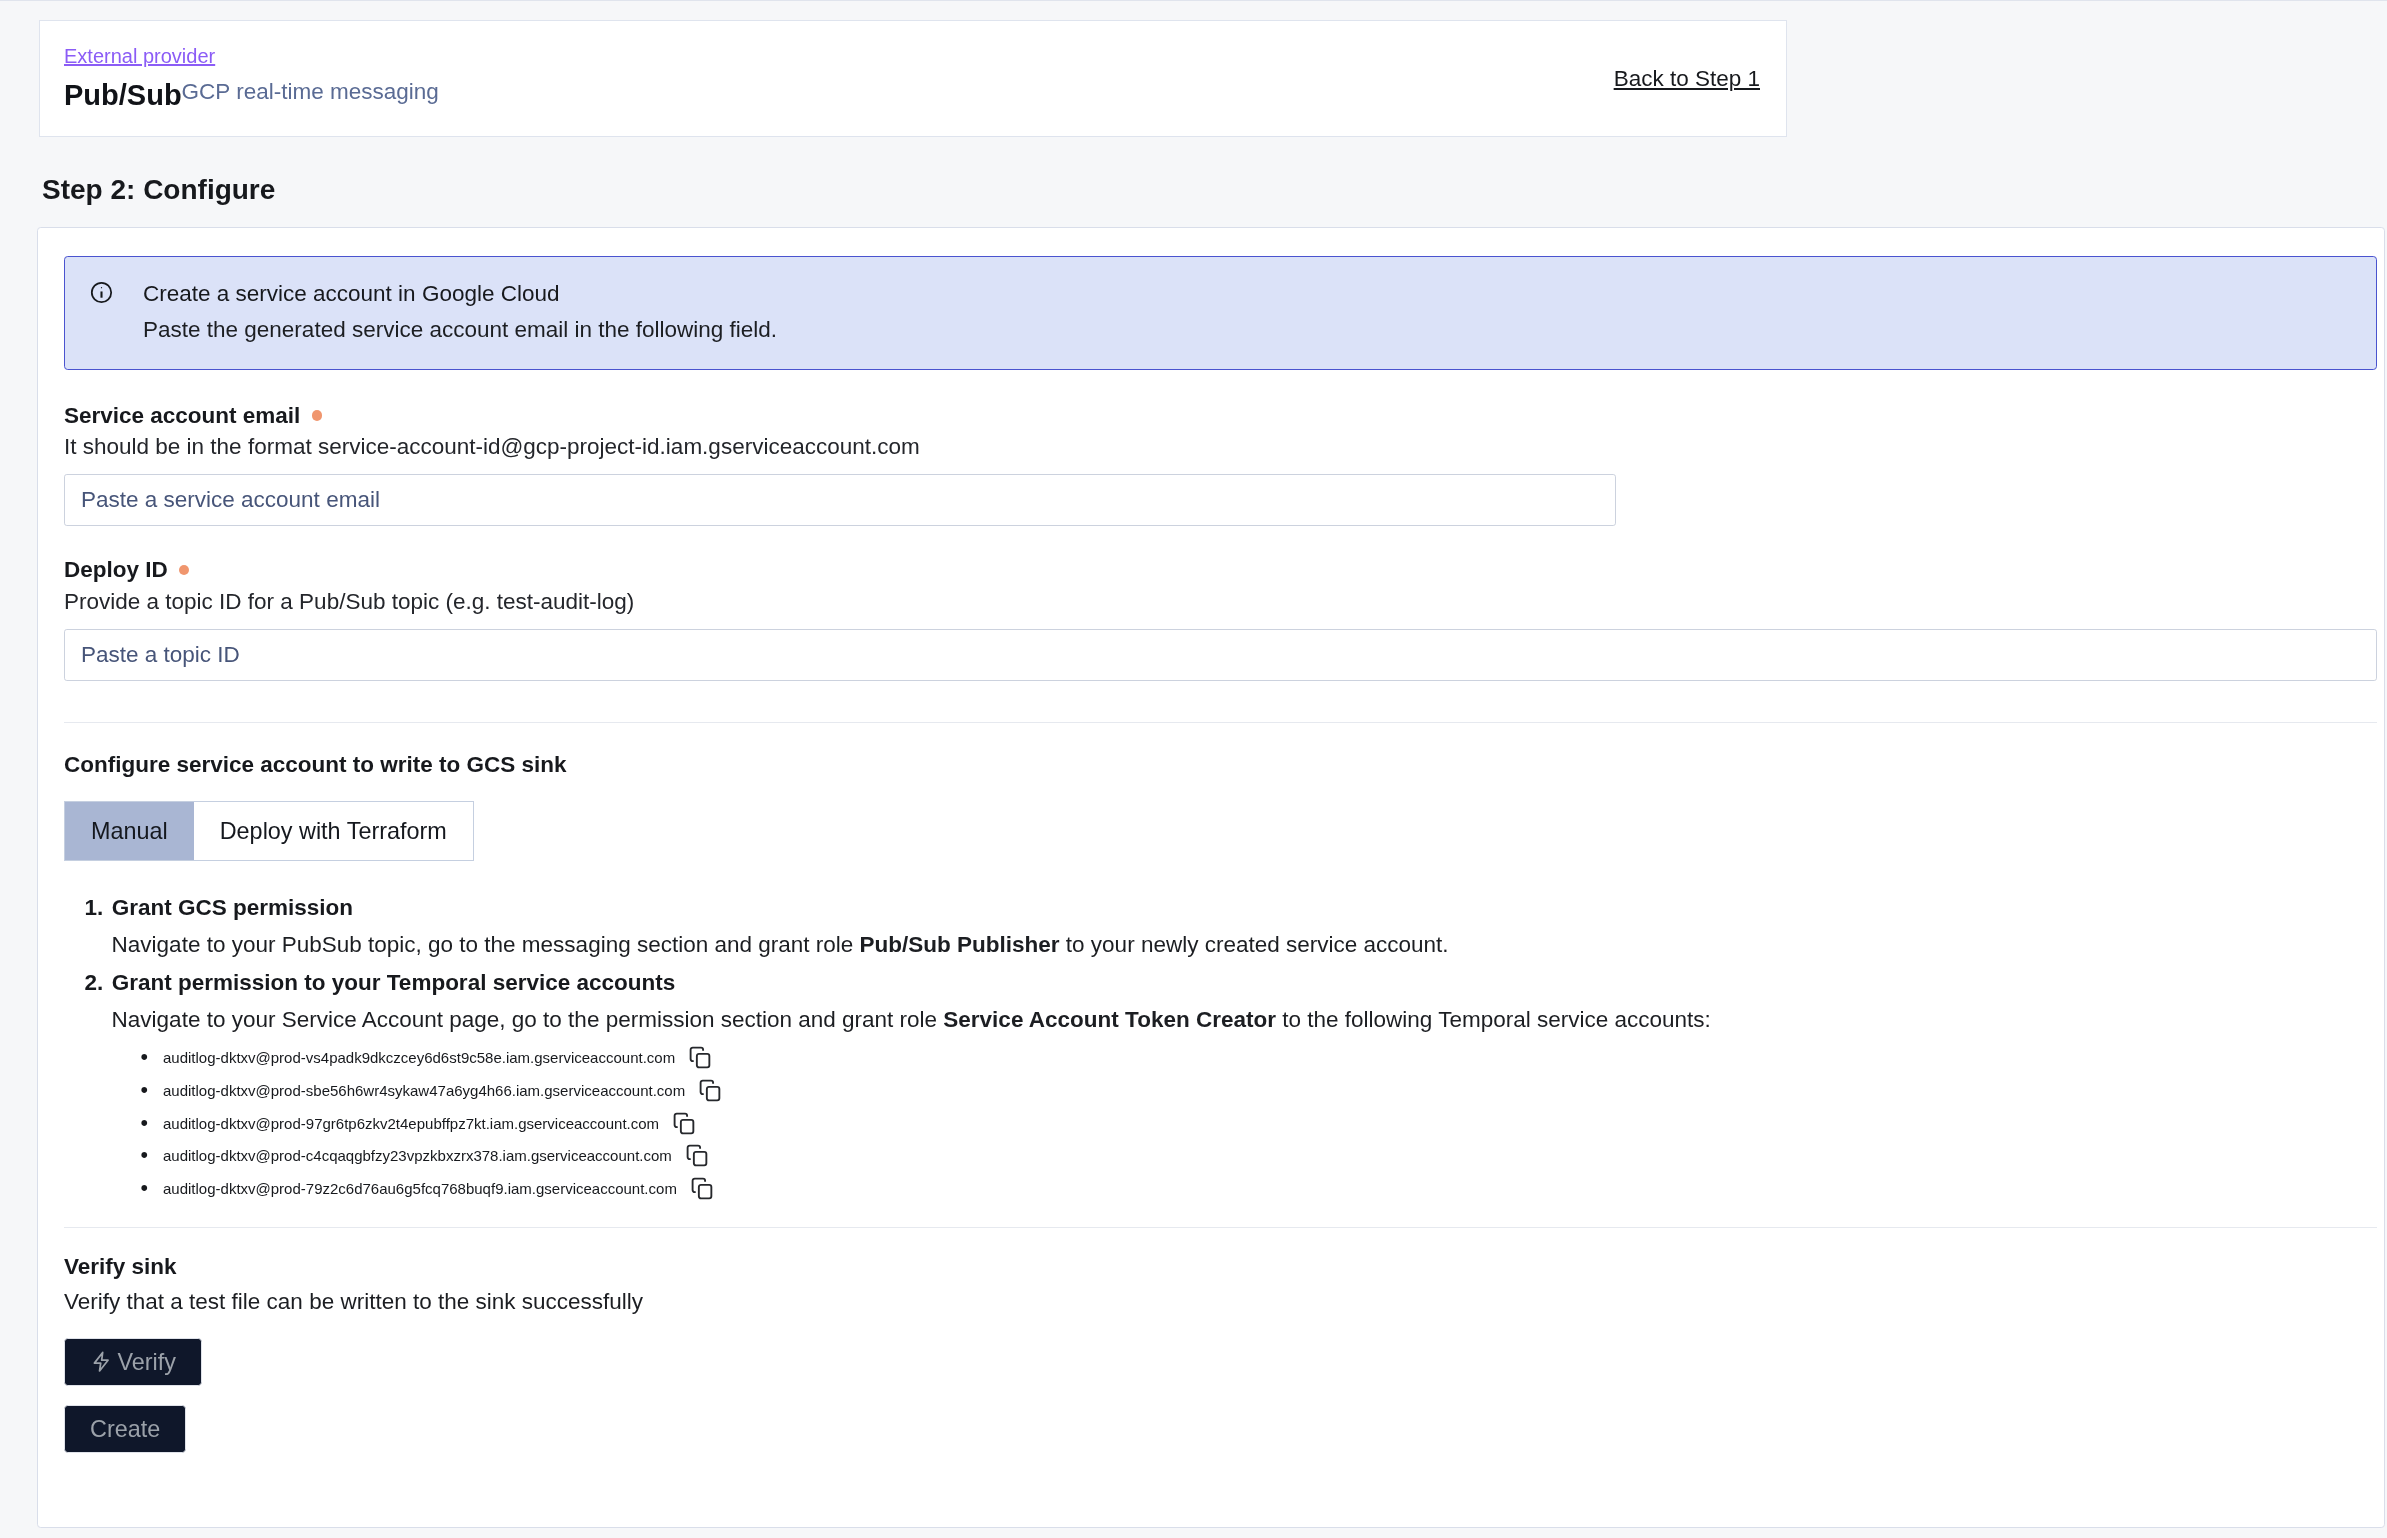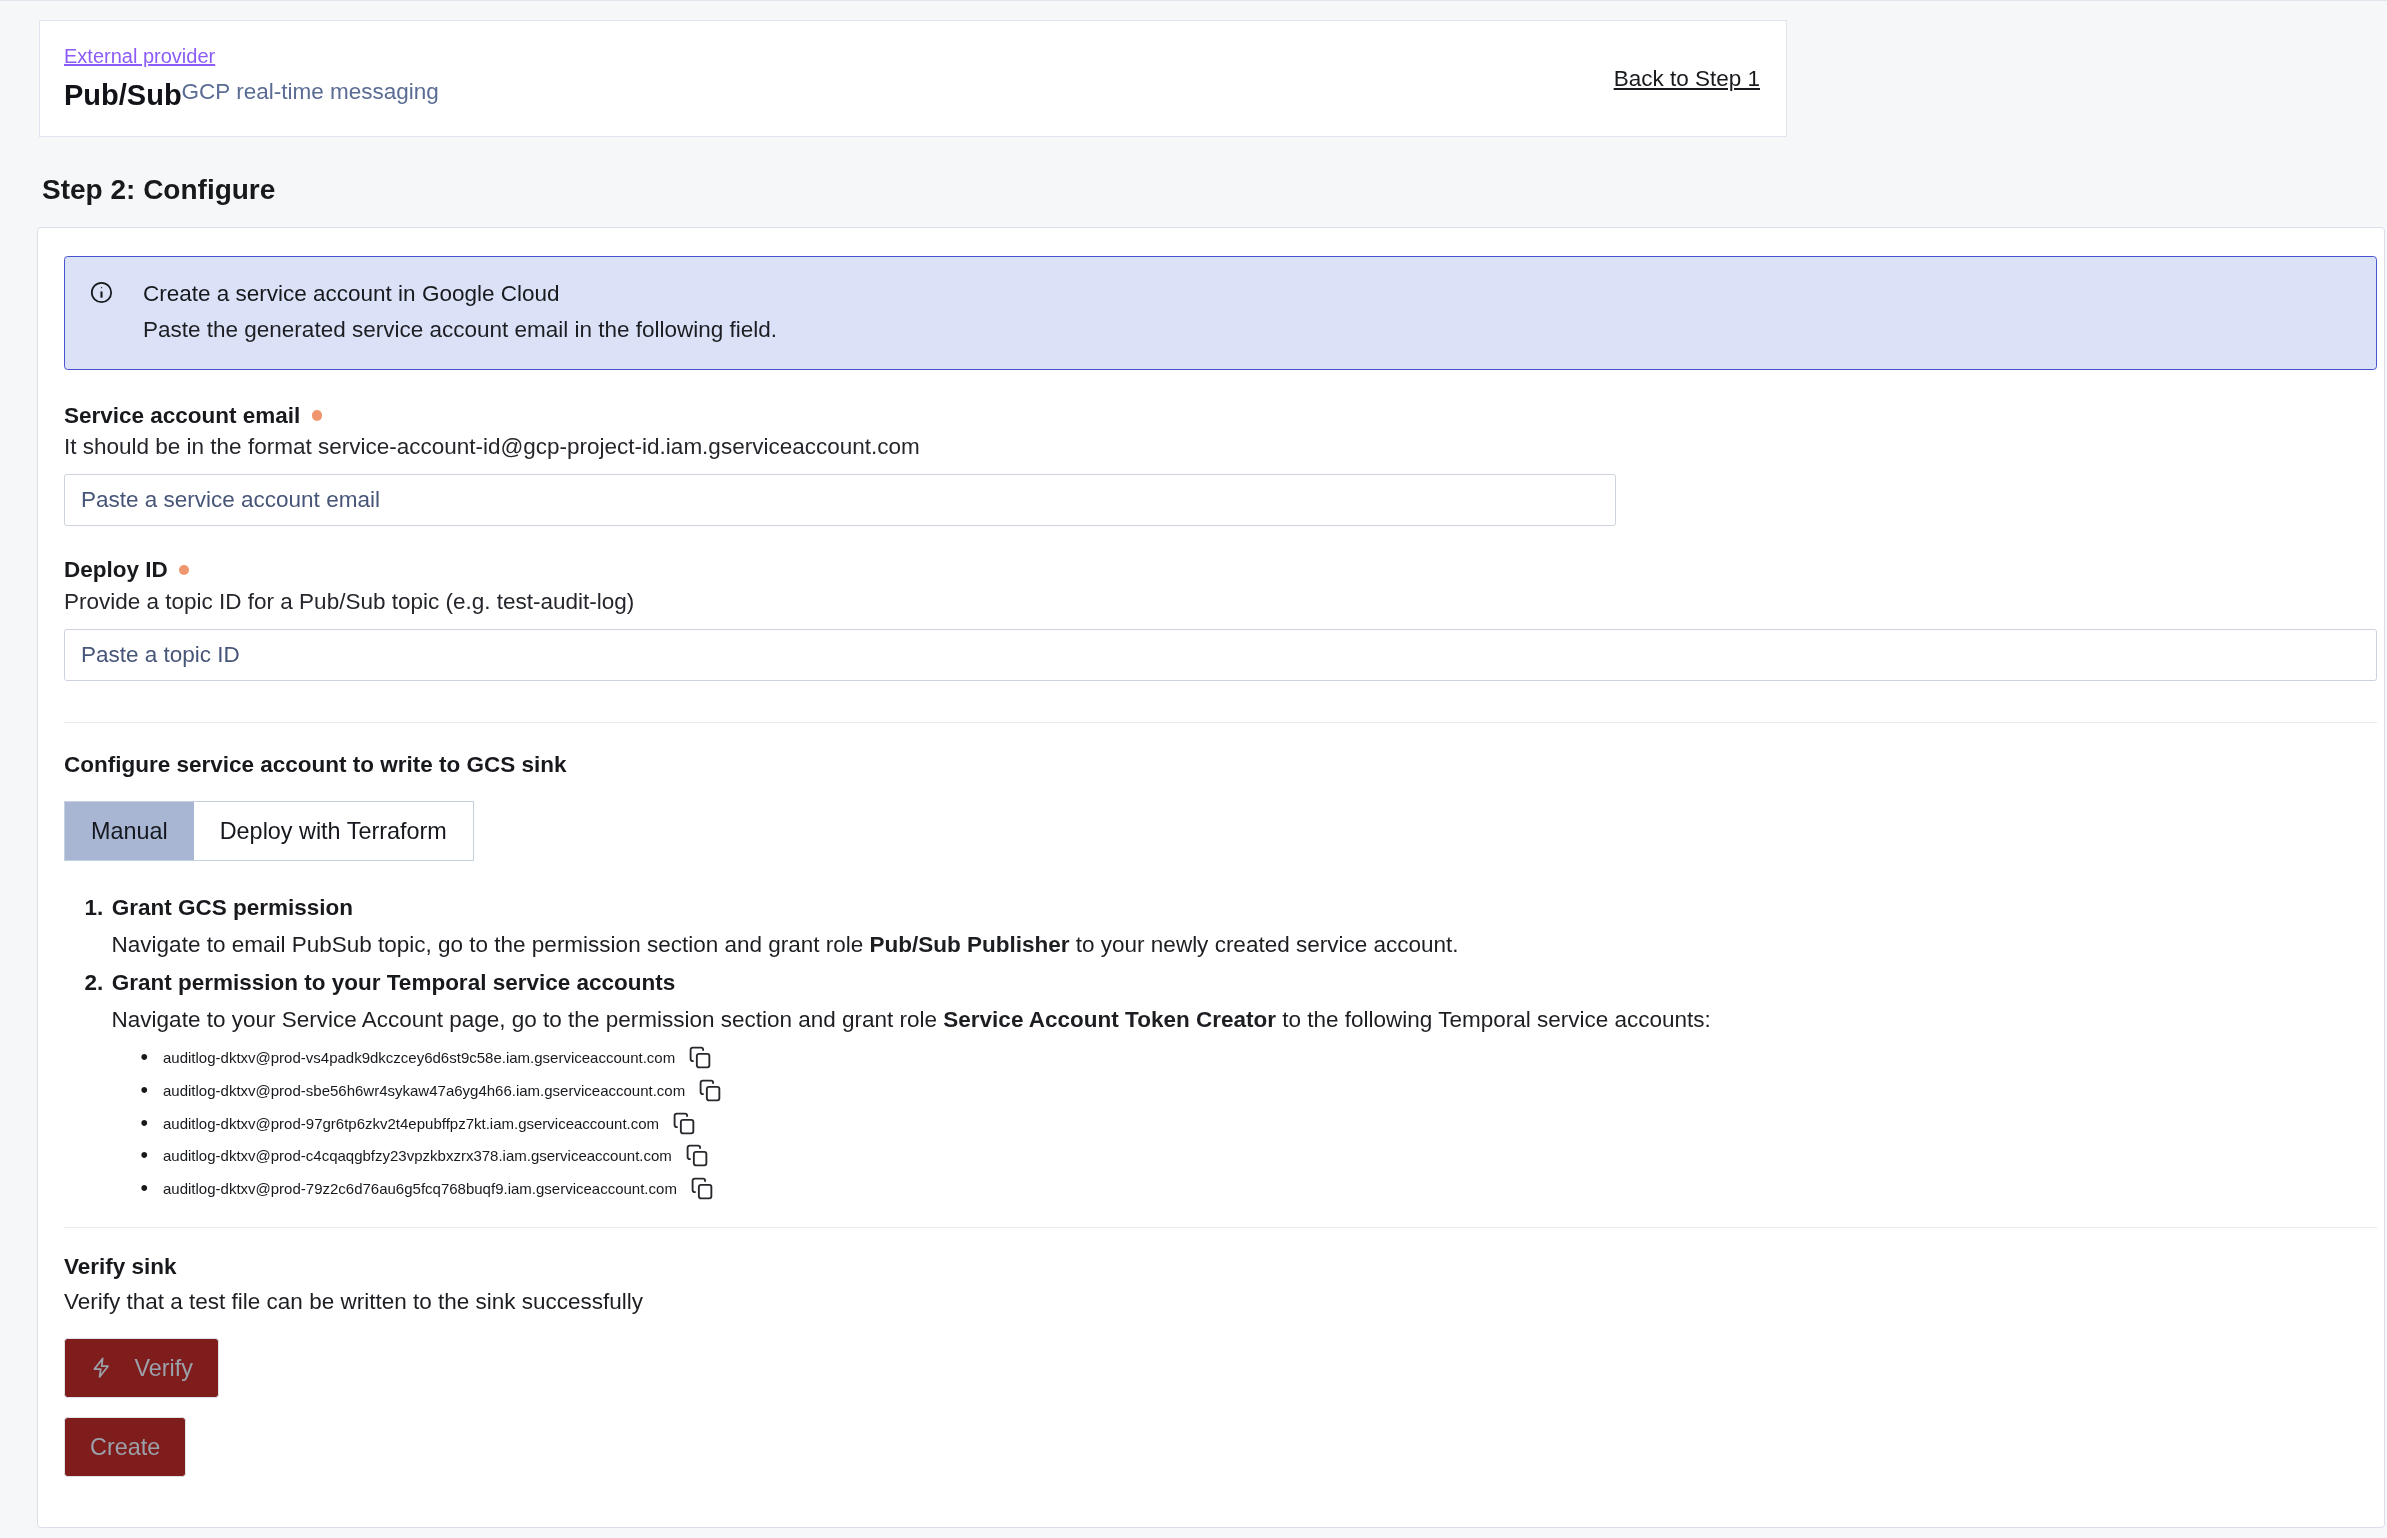--- a/index.html
+++ b/index.html
@@ -98,23 +98,23 @@
 
   .sa-list { list-style:none; margin:5.6px 0 0 56px; }
   .sa-item { display:flex; align-items:center; gap:11.2px; margin:3.7px 0; font-size:15px; line-height:29px; color:#17191d; }
   .sa-item::before { content:"•"; font-size:21.5px; color:#17191d; margin-right:3.7px; }
   .copy-btn { background:none; border:none; cursor:pointer; display:flex; align-items:center; padding:1.9px; }
 
   
   .verify-title { margin-top:24px; font-size:22.5px; font-weight:700; color:#17191d; line-height:29px; }
   .verify-sub { margin-top:5.6px; font-size:22.5px; color:#1c1e22; line-height:29px; }
   .btn {
-    display:inline-flex; align-items:center; gap:21px;
-    height:60px; padding:0 25px;
-    background:#7f1d1d; border:1.9px solid #dfe2e9; border-radius:3.7px;
+    display:inline-flex; align-items:center; gap:4px;
+    height:48px; padding:0 25px;
+    background:#0f172a; border:1.9px solid #dfe2e9; border-radius:3.7px;
     font-family:"Liberation Sans", sans-serif;
     font-size:23.4px; color:#9ba1a9;
   }
   .verify-btn { margin-top:22.5px; }
   .create-btn { margin-top:19px; display:inline-flex; }
   .btn-row { display:block; }
 </style>
 </head>
 <body>
 
@@ -178,21 +178,21 @@
     <button class="tab">Deploy with Terraform</button>
   </div>
 
   <div class="steps">
 
     <div>
       <div class="step-title-row">
         <span class="step-num">1.</span><span>Grant GCS permission</span>
       </div>
       <div class="step-body">
-        <span>Navigate to email PubSub topic, go to the permission section and grant role </span><span class="role">Pub/Sub Publisher</span><span> to your newly created service account.</span>
+        <span>Navigate to your PubSub topic, go to the messaging section and grant role </span><span class="role">Pub/Sub Publisher</span><span> to your newly created service account.</span>
       </div>
     </div>
 
     <div>
       <div class="step-title-row">
         <span class="step-num">2.</span><span>Grant permission to your Temporal service accounts</span>
       </div>
       <div class="step-body">
         <span>Navigate to your Service Account page, go to the permission section and grant role </span><span class="role">Service Account Token Creator</span><span> to the following Temporal service accounts:</span>
       </div>

